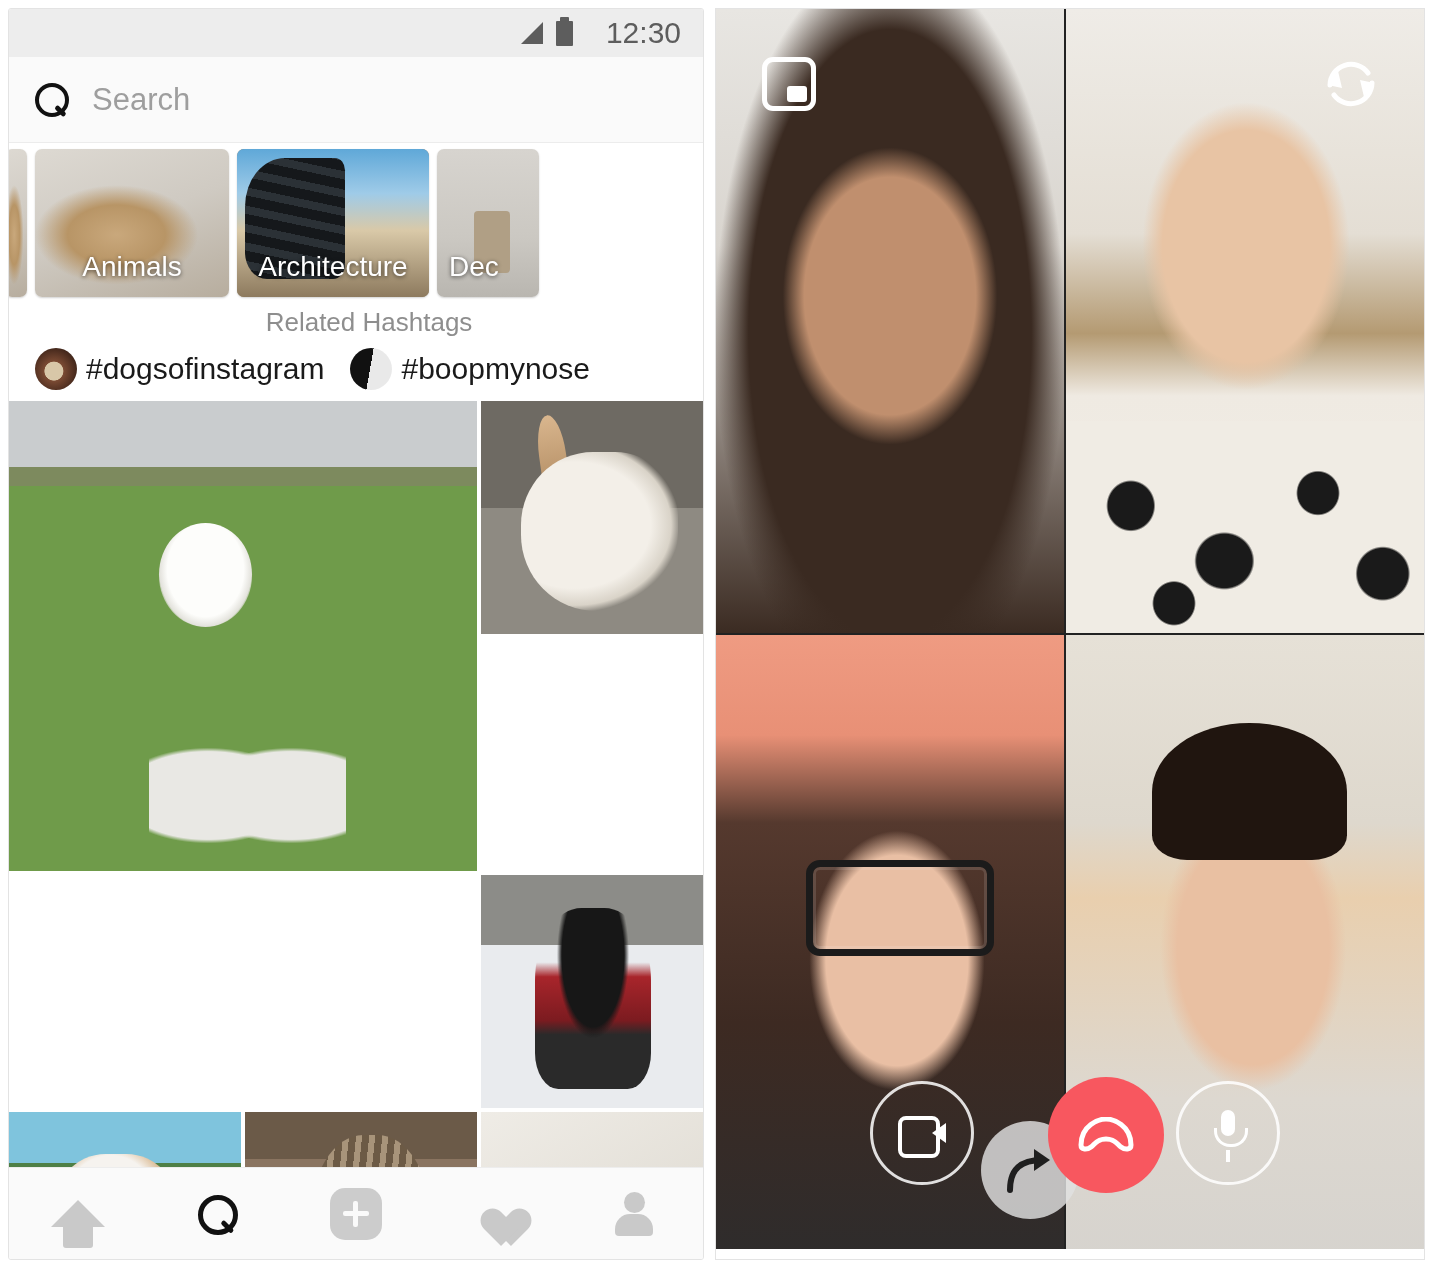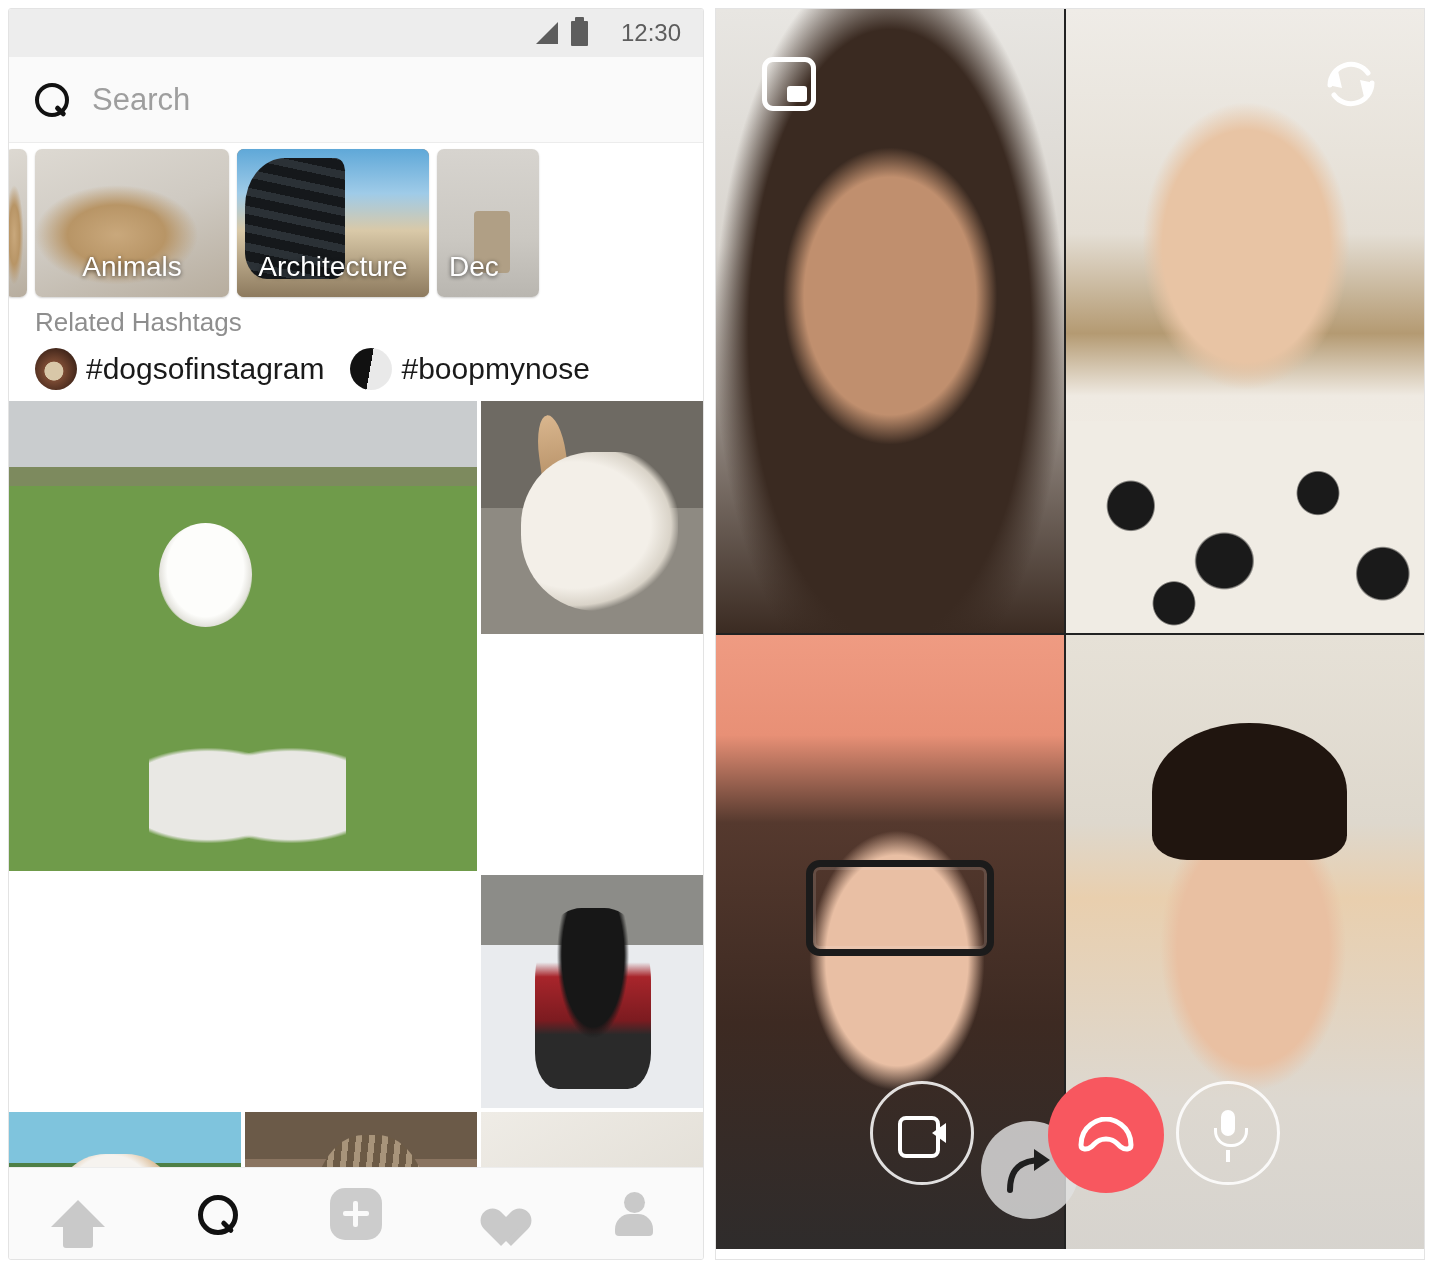--- a/index.html
+++ b/index.html
@@ -35,21 +35,21 @@
     display:flex; align-items:center; justify-content:flex-end;
     padding-right:22px; gap:13px;
   }
   .sig-tri{
     width:0;height:0;
     border-left:22px solid transparent;
     border-bottom:22px solid #5d5d5d;
   }
   .batt{ width:17px; height:25px; background:#5d5d5d; position:relative; border-radius:1px; }
   .batt:before{ content:""; position:absolute; top:-4px; left:4px; width:9px; height:4px; background:#5d5d5d; border-radius:1px 1px 0 0;}
-  .clock{ font-size:24px; color:#5d5d5d; letter-spacing:0px; font-family:"Liberation Sans",sans-serif;margin-left:20px;}
+  .clock{ font-size:30px; color:#5d5d5d; letter-spacing:0px; font-family:"Liberation Sans",sans-serif;margin-left:20px;}
 
   
   .searchbar{
     height:86px; flex:0 0 86px;
     background:#fafafa;
     border-bottom:1px solid #ececec;
     display:flex; align-items:center;
     padding-left:26px; gap:23px;
   }
   .mag{ position:relative; width:34px; height:34px; flex:0 0 34px; }
@@ -120,21 +120,21 @@
   }
   .ph-decor{ background:
       linear-gradient(180deg,#d7d4cf 0%, #cbc8c2 60%, #b9b6b0 100%); }
   .ph-decor:after{
     content:""; position:absolute; left:36%; top:42%; width:36%; height:42%;
     background:#b09f85; border-radius:4px;
   }
 
   
   .rel-wrap{ flex:0 0 98px; background:#fff; padding-left:26px; padding-top:4px; }
-  .rel-title{ font-size:26px; color:#8e8e8e; margin-bottom:10px; font-family:"Liberation Sans",sans-serif;}
+  .rel-title{ font-size:26px; color:#8e8e8e; margin-bottom:10px; font-family:"Liberation Sans",sans-serif;text-align:center;}
   .tags{ display:flex; align-items:center; gap:4px; overflow:hidden; }
   .tag{ display:flex; align-items:center; gap:9px; margin-right:22px; flex:0 0 auto; }
   .tag-av{ width:42px; height:42px; border-radius:50%; flex:0 0 42px; overflow:hidden; position:relative;}
   .av-a{ background:radial-gradient(circle at 45% 55%, #d8c7a8 0 28%, #7a4a33 30%, #3a2117 78%);}
   .av-b{ background:radial-gradient(circle at 50% 45%, #cfcfcf 0 30%, #6d6f6c 34%, #2c2e2b 85%);}
   .av-c{ background:linear-gradient(100deg,#111 0 48%, #e9e9e9 48% 100%);}
   .tag-text{ font-size:30px; color:#1a1a1a; white-space:nowrap; font-family:"Liberation Sans",sans-serif;}
 
   
   .grid{ flex:1 1 auto; position:relative; overflow:hidden;

